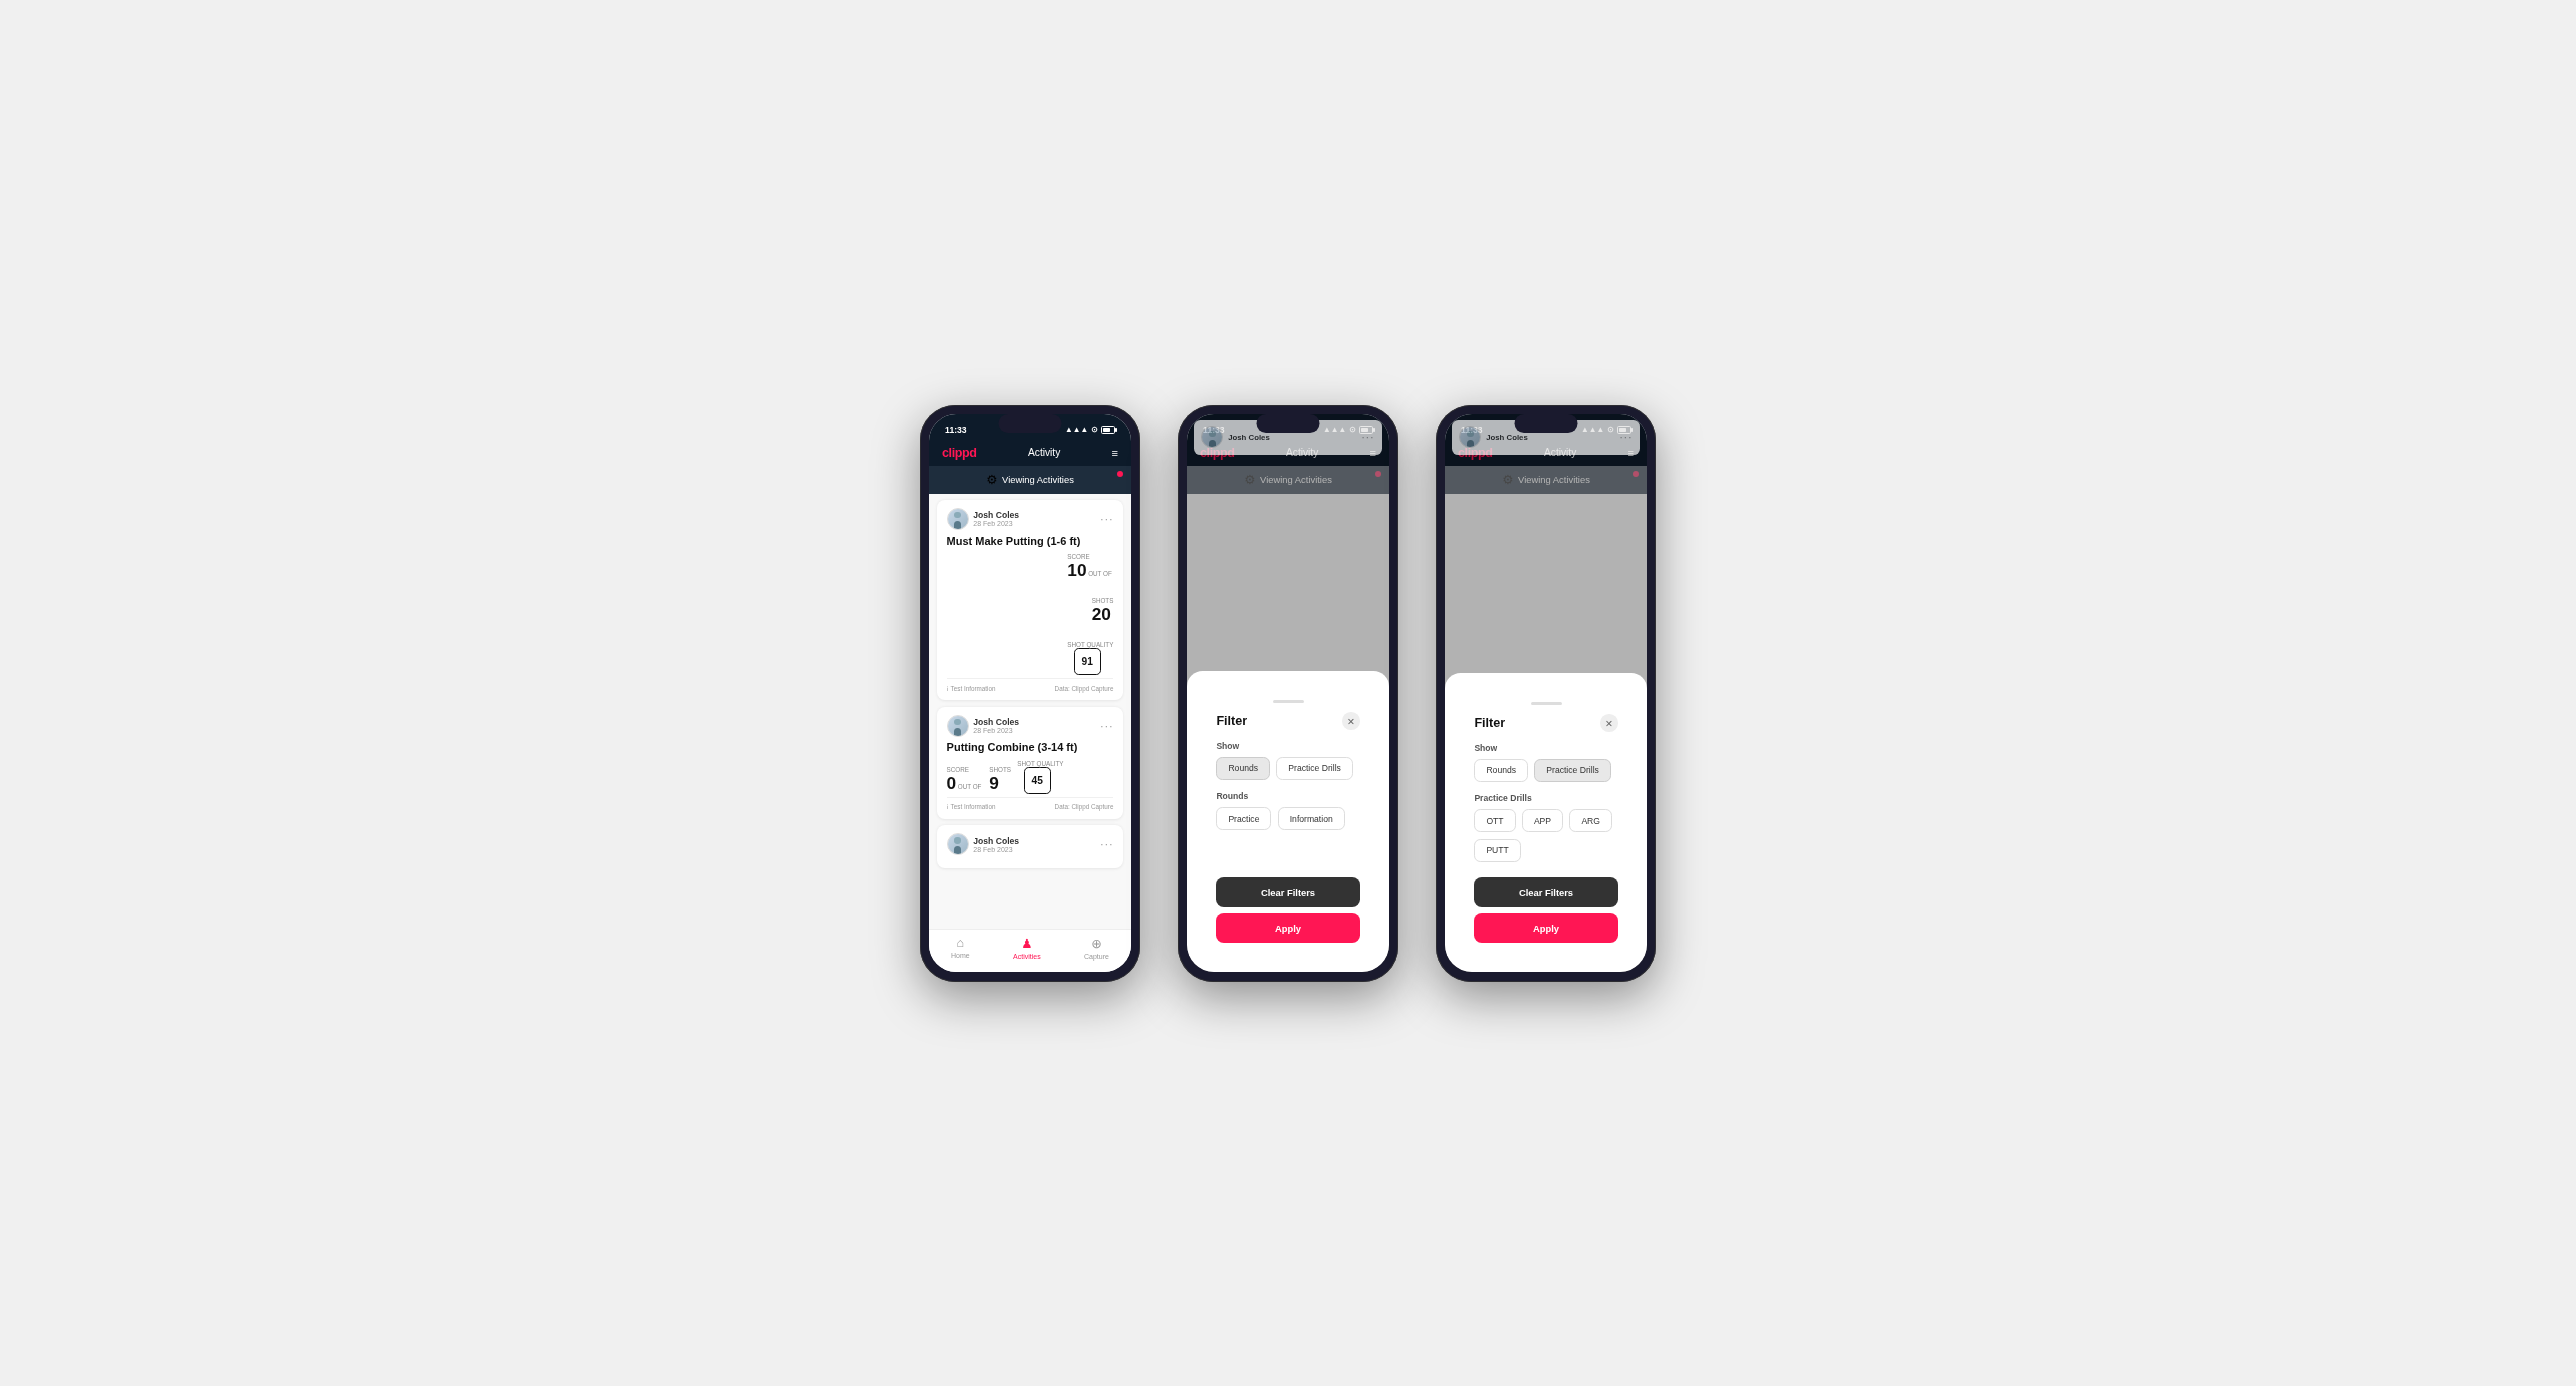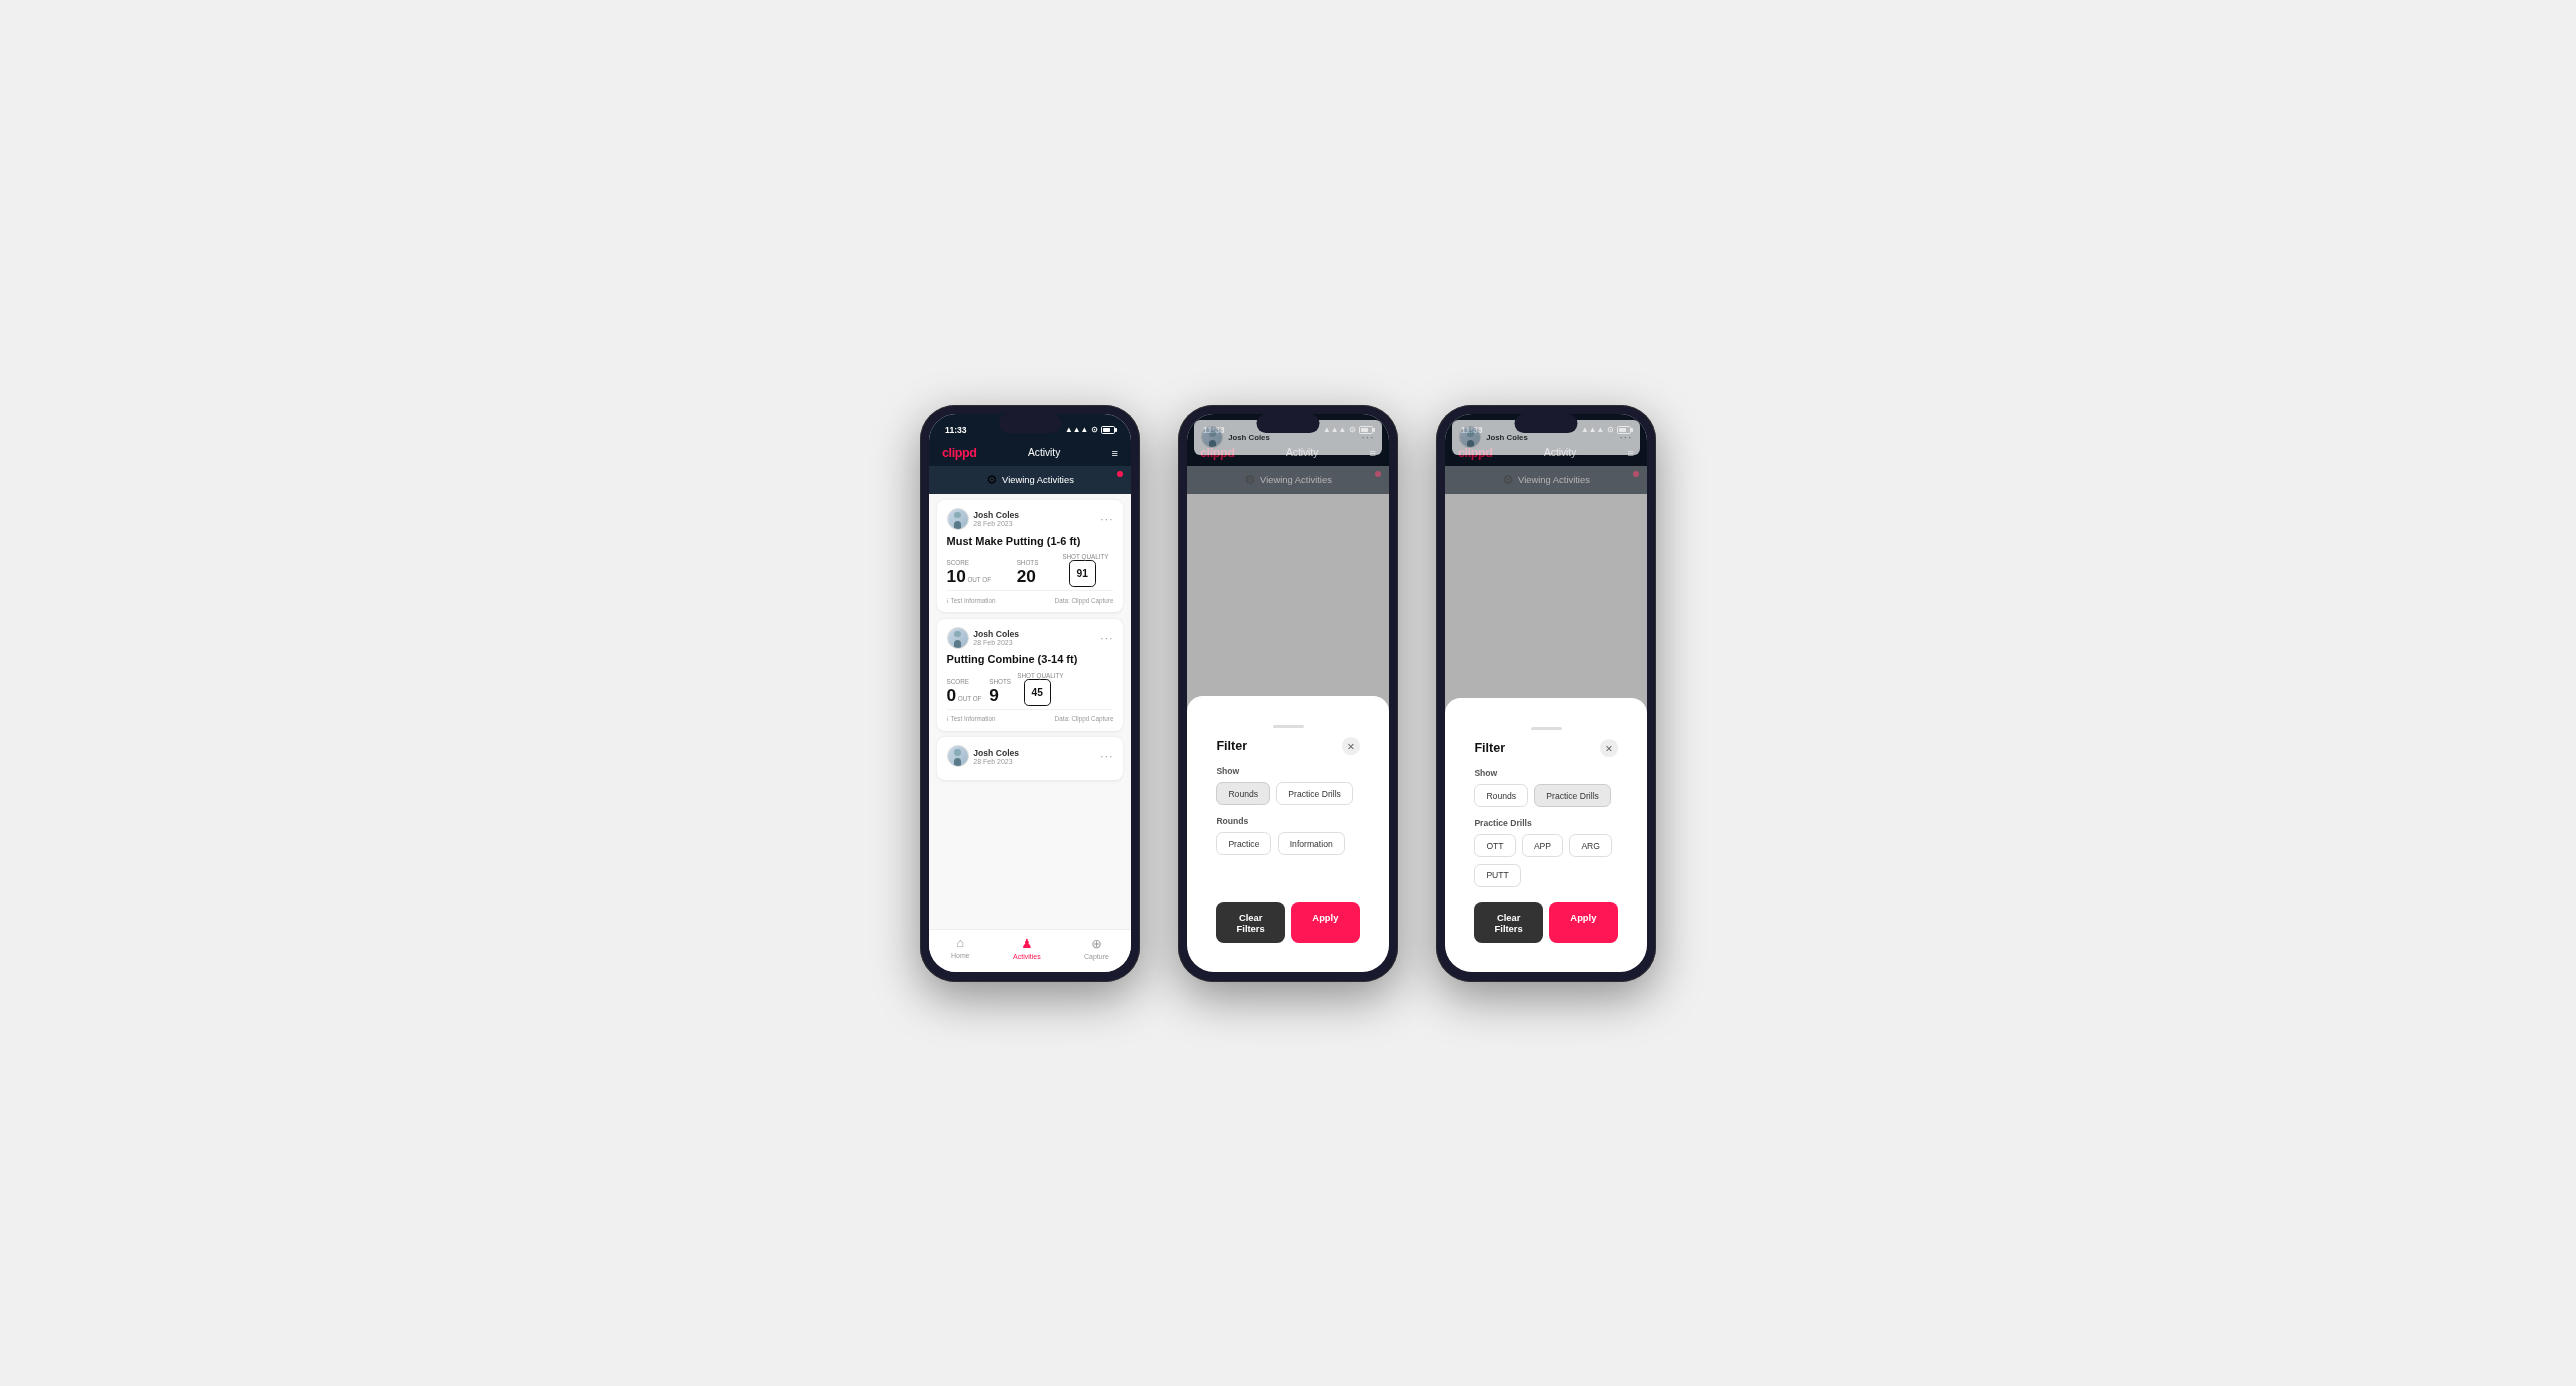--- a/index.html
+++ b/index.html
@@ -375,20 +375,21 @@
       cursor: pointer;
     }
     .filter-btn.active {
       background: #e8e8e8;
       border-color: #ccc;
     }
     .filter-action-row {
       display: flex;
       gap: 6.3px;
       margin-top: 47px;
+      flex-direction: column;
     }
     .filter-action-row.no-margin {
       margin-top: 15.7px;
     }
     .btn-clear {
       flex: 1;
       padding: 9.4px;
       background: #333;
       color: #fff;
       border-radius: 7.8px;
@@ -458,21 +459,21 @@
                 </div>
               </div>
               <div>
                 <div class="user-name">Josh Coles</div>
                 <div class="user-date">28 Feb 2023</div>
               </div>
             </div>
             <span class="more-dots">···</span>
           </div>
           <div class="card-title">Must Make Putting (1-6 ft)</div>
-          <div style="display:flex; align-items:flex-end; gap:24px;">
+          <div style="display:flex; align-items:flex-end; gap:16px;flex-direction:column;">
             <div>
               <div class="stat-label">Score</div>
               <div class="stats-flex">
                 <span class="stat-value">10</span>
                 <span class="stat-outof">OUT OF</span>
               </div>
             </div>
             <div>
               <div class="stat-label">Shots</div>
               <span class="stat-value">20</span>

